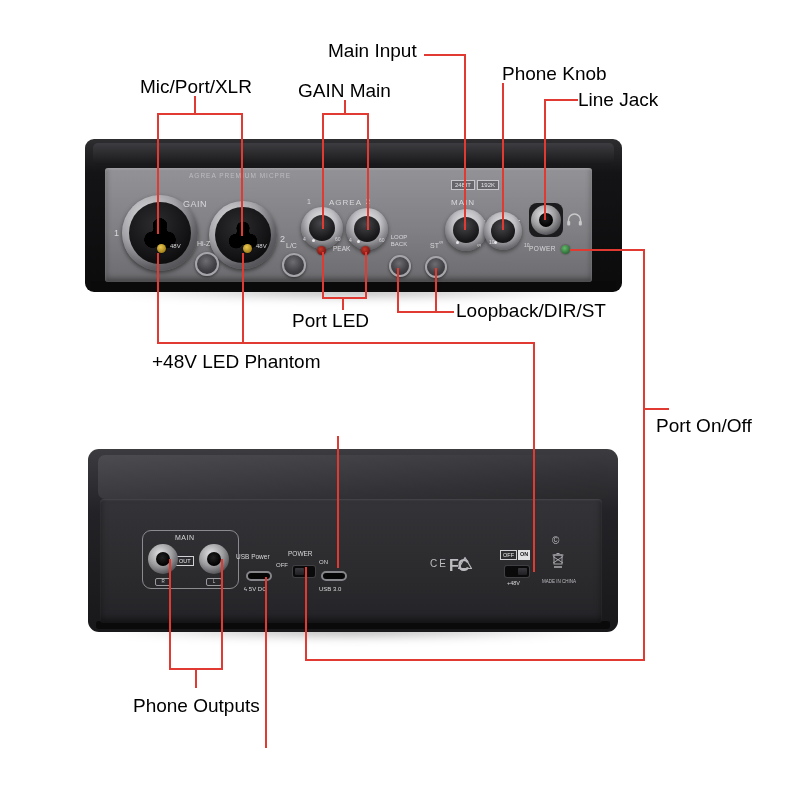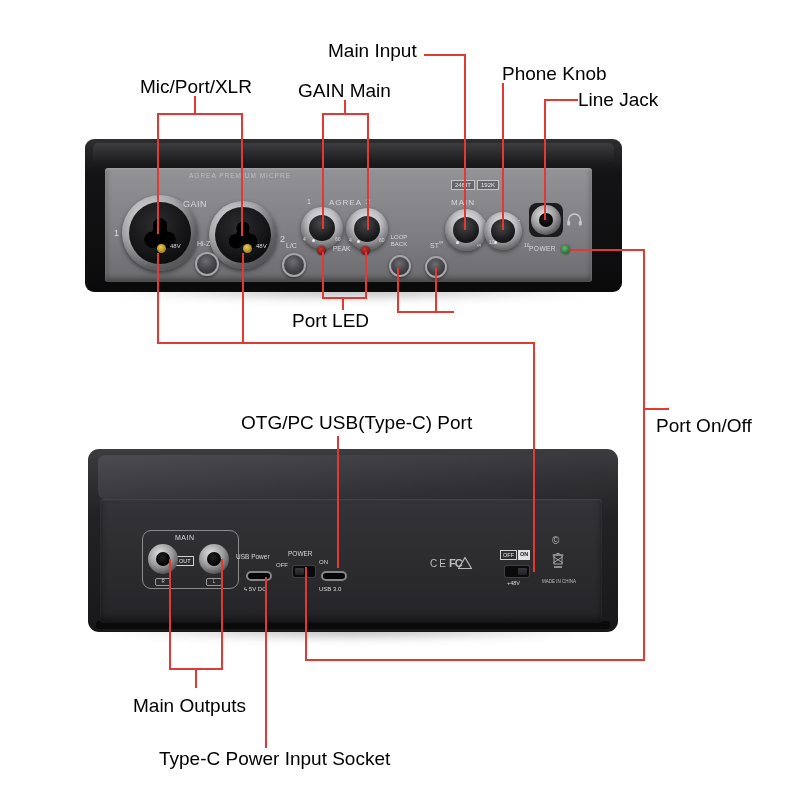--- a/index.html
+++ b/index.html
@@ -86,24 +86,24 @@
 <body>
 
 <div id="stage">
 
   <div class="lbl" style="left:140px; top:76px;">Mic/Port/XLR</div>
   <div class="lbl" style="left:298px; top:80px;">GAIN Main</div>
   <div class="lbl" style="left:328px; top:40px;">Main Input</div>
   <div class="lbl" style="left:502px; top:63px;">Phone Knob</div>
   <div class="lbl" style="left:578px; top:89px;">Line Jack</div>
   <div class="lbl" style="left:292px; top:310px;">Port LED</div>
-  <div class="lbl" style="left:241px; top:412px;">OTG/PC USB(Type-C) Port</div>
+  <div class="lbl" style="left:456px; top:300px;">Loopback/DIR/ST</div>
+  <div class="lbl" style="left:152px; top:351px;">+48V LED Phantom</div>
   <div class="lbl" style="left:656px; top:415px;">Port On/Off</div>
-  <div class="lbl" style="left:133px; top:695px;">Main Outputs</div>
-  <div class="lbl" style="left:159px; top:748px;">Type-C Power Input Socket</div>
+  <div class="lbl" style="left:133px; top:695px;">Phone Outputs</div>
 
   <div class="rl" style="left:194px;top:96px;width:2px;height:19px;"></div>
   <div class="rl" style="left:157px;top:113px;width:86px;height:2px;"></div>
   <div class="rl" style="left:157px;top:113px;width:2px;height:121px;"></div>
   <div class="rl" style="left:241px;top:113px;width:2px;height:123px;"></div>
 
   <div class="rl" style="left:344px;top:100px;width:2px;height:15px;"></div>
   <div class="rl" style="left:322px;top:113px;width:47px;height:2px;"></div>
   <div class="rl" style="left:322px;top:113px;width:2px;height:116px;"></div>
   <div class="rl" style="left:367px;top:113px;width:2px;height:117px;"></div>
@@ -267,21 +267,21 @@
       <div class="pt" style="left:188px;top:51px;font-size:6.5px;">POWER</div>
       <div class="pt" style="left:176px;top:63px;font-size:6px;">OFF</div>
       <div class="slidesw" style="left:193px;top:67px;width:22px;height:11px;">
         <div class="nub" style="left:2px;"></div>
       </div>
       <div class="pt" style="left:219px;top:60px;font-size:6px;">ON</div>
 
       <div class="usbc" style="left:221px;top:72px;"></div>
       <div class="pt" style="left:219px;top:87px;font-size:6px;">USB 3.0</div>
 
-      <div class="ptd" style="left:305px;top:58px;font-size:11px;font-weight:bold;letter-spacing:-1px;padding-left:44px;">FC</div>
+      <div class="ptd" style="left:305px;top:58px;font-size:16px;font-weight:bold;letter-spacing:-1px;padding-left:44px;">FC</div>
       <div class="ptd" style="left:330px;top:59px;font-size:10px;letter-spacing:2px;">CE</div>
       <svg style="position:absolute;left:357px;top:57px;" width="16" height="14" viewBox="0 0 16 14">
         <path d="M8 1.5 L14.5 12.5 H1.5 Z" fill="none" stroke="#b9b9bd" stroke-width="1.2" stroke-linejoin="round"></path>
       </svg>
 
       <div style="position:absolute;left:400px;top:51px;display:flex;gap:1px;">
         <span class="wbadge">OFF</span>
         <span class="wbadge-solid">ON</span>
       </div>
       <div class="slidesw" style="left:405px;top:67px;width:24px;height:11px;">

